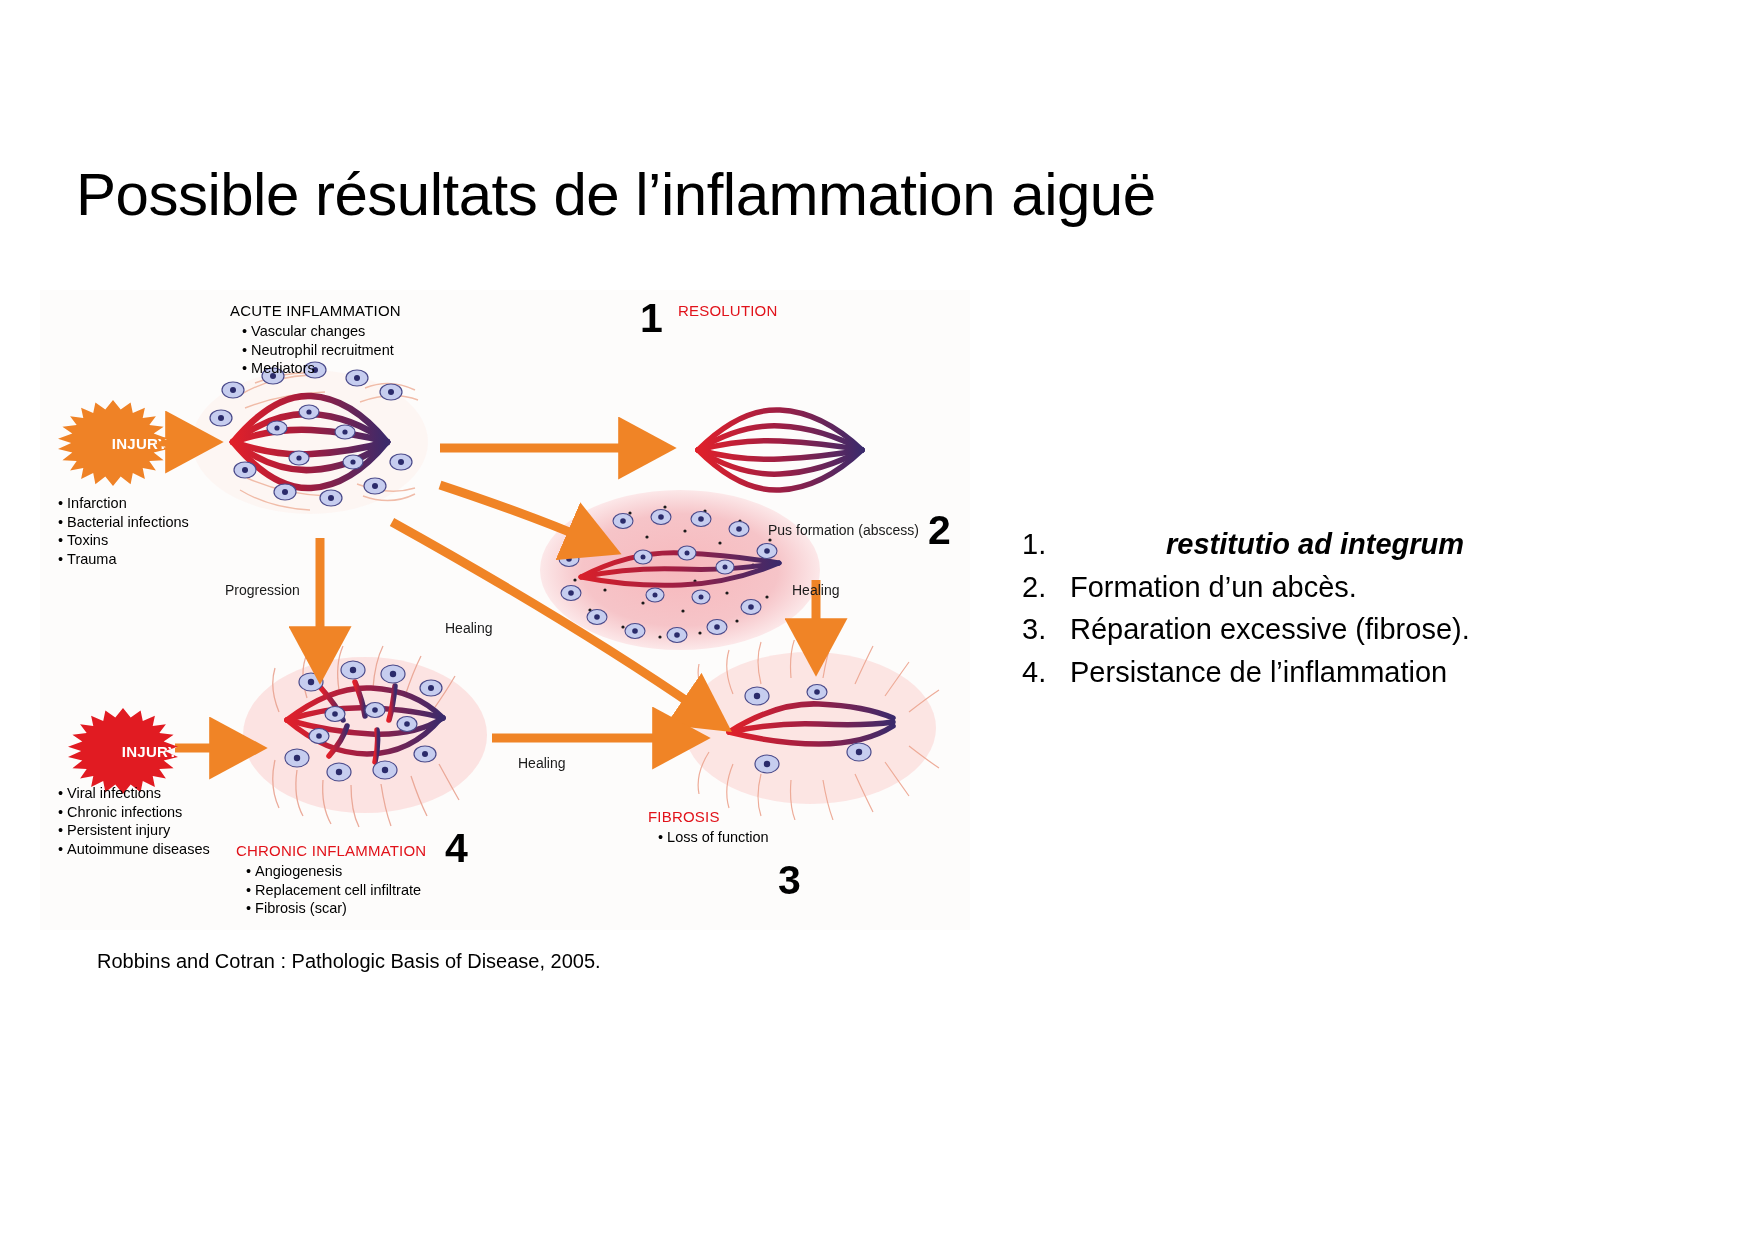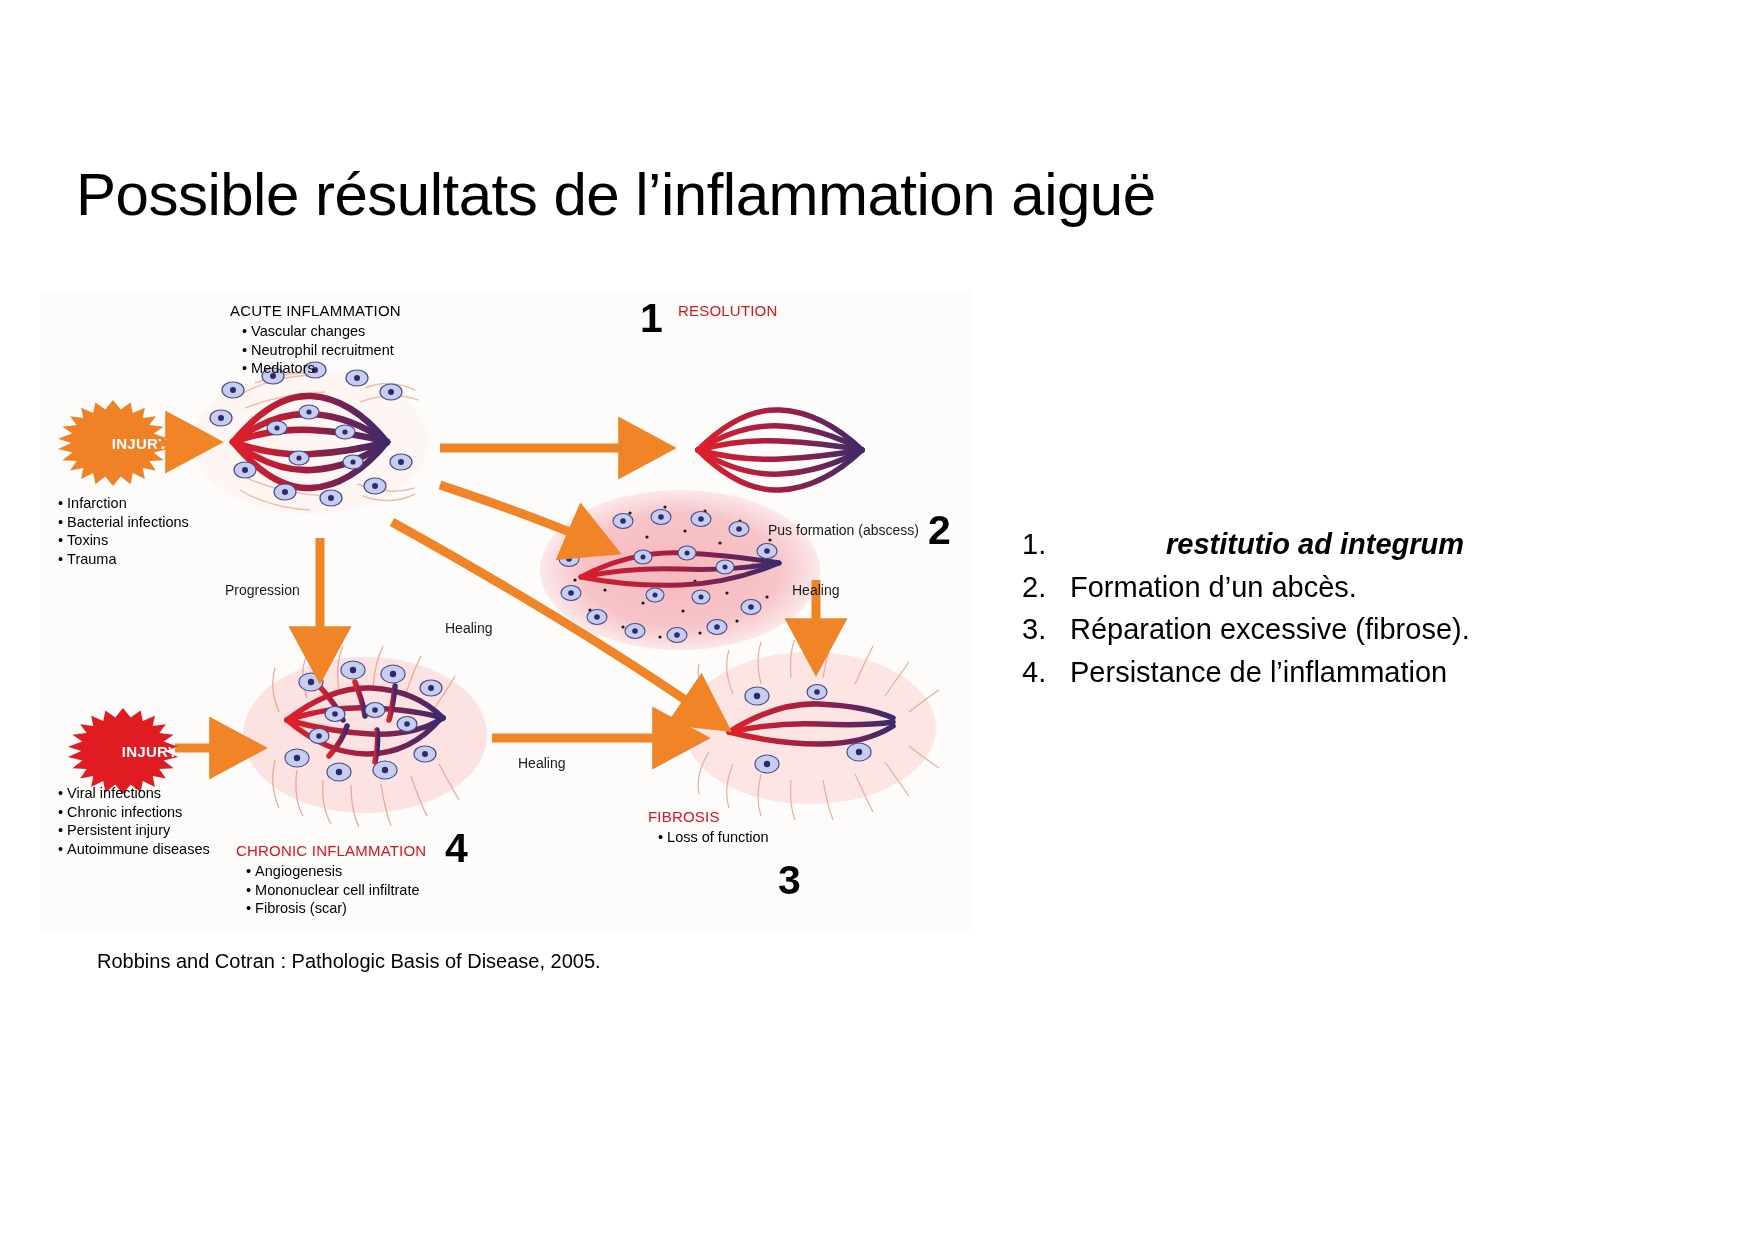--- a/index.html
+++ b/index.html
@@ -514,21 +514,21 @@
     <div>Viral infections</div>
     <div>Chronic infections</div>
     <div>Persistent injury</div>
     <div>Autoimmune diseases</div>
   </div>
 
   <div class="fig-label fig-head red" style="left:196px; top:552px;">CHRONIC INFLAMMATION</div>
   <div class="big-num" style="left:405px; top:538px;">4</div>
   <div class="fig-label fig-bullets" style="left:206px; top:572px;">
     <div>Angiogenesis</div>
-    <div>Mononuclear cell infiltrate</div>
+    <div>Replacement cell infiltrate</div>
     <div>Fibrosis (scar)</div>
   </div>
 
   <div class="fig-label fig-head red" style="left:608px; top:518px;">FIBROSIS</div>
   <div class="fig-label fig-bullets" style="left:618px; top:538px;">
     <div>Loss of function</div>
   </div>
   <div class="big-num" style="left:738px; top:570px;">3</div>
 </div>
 

